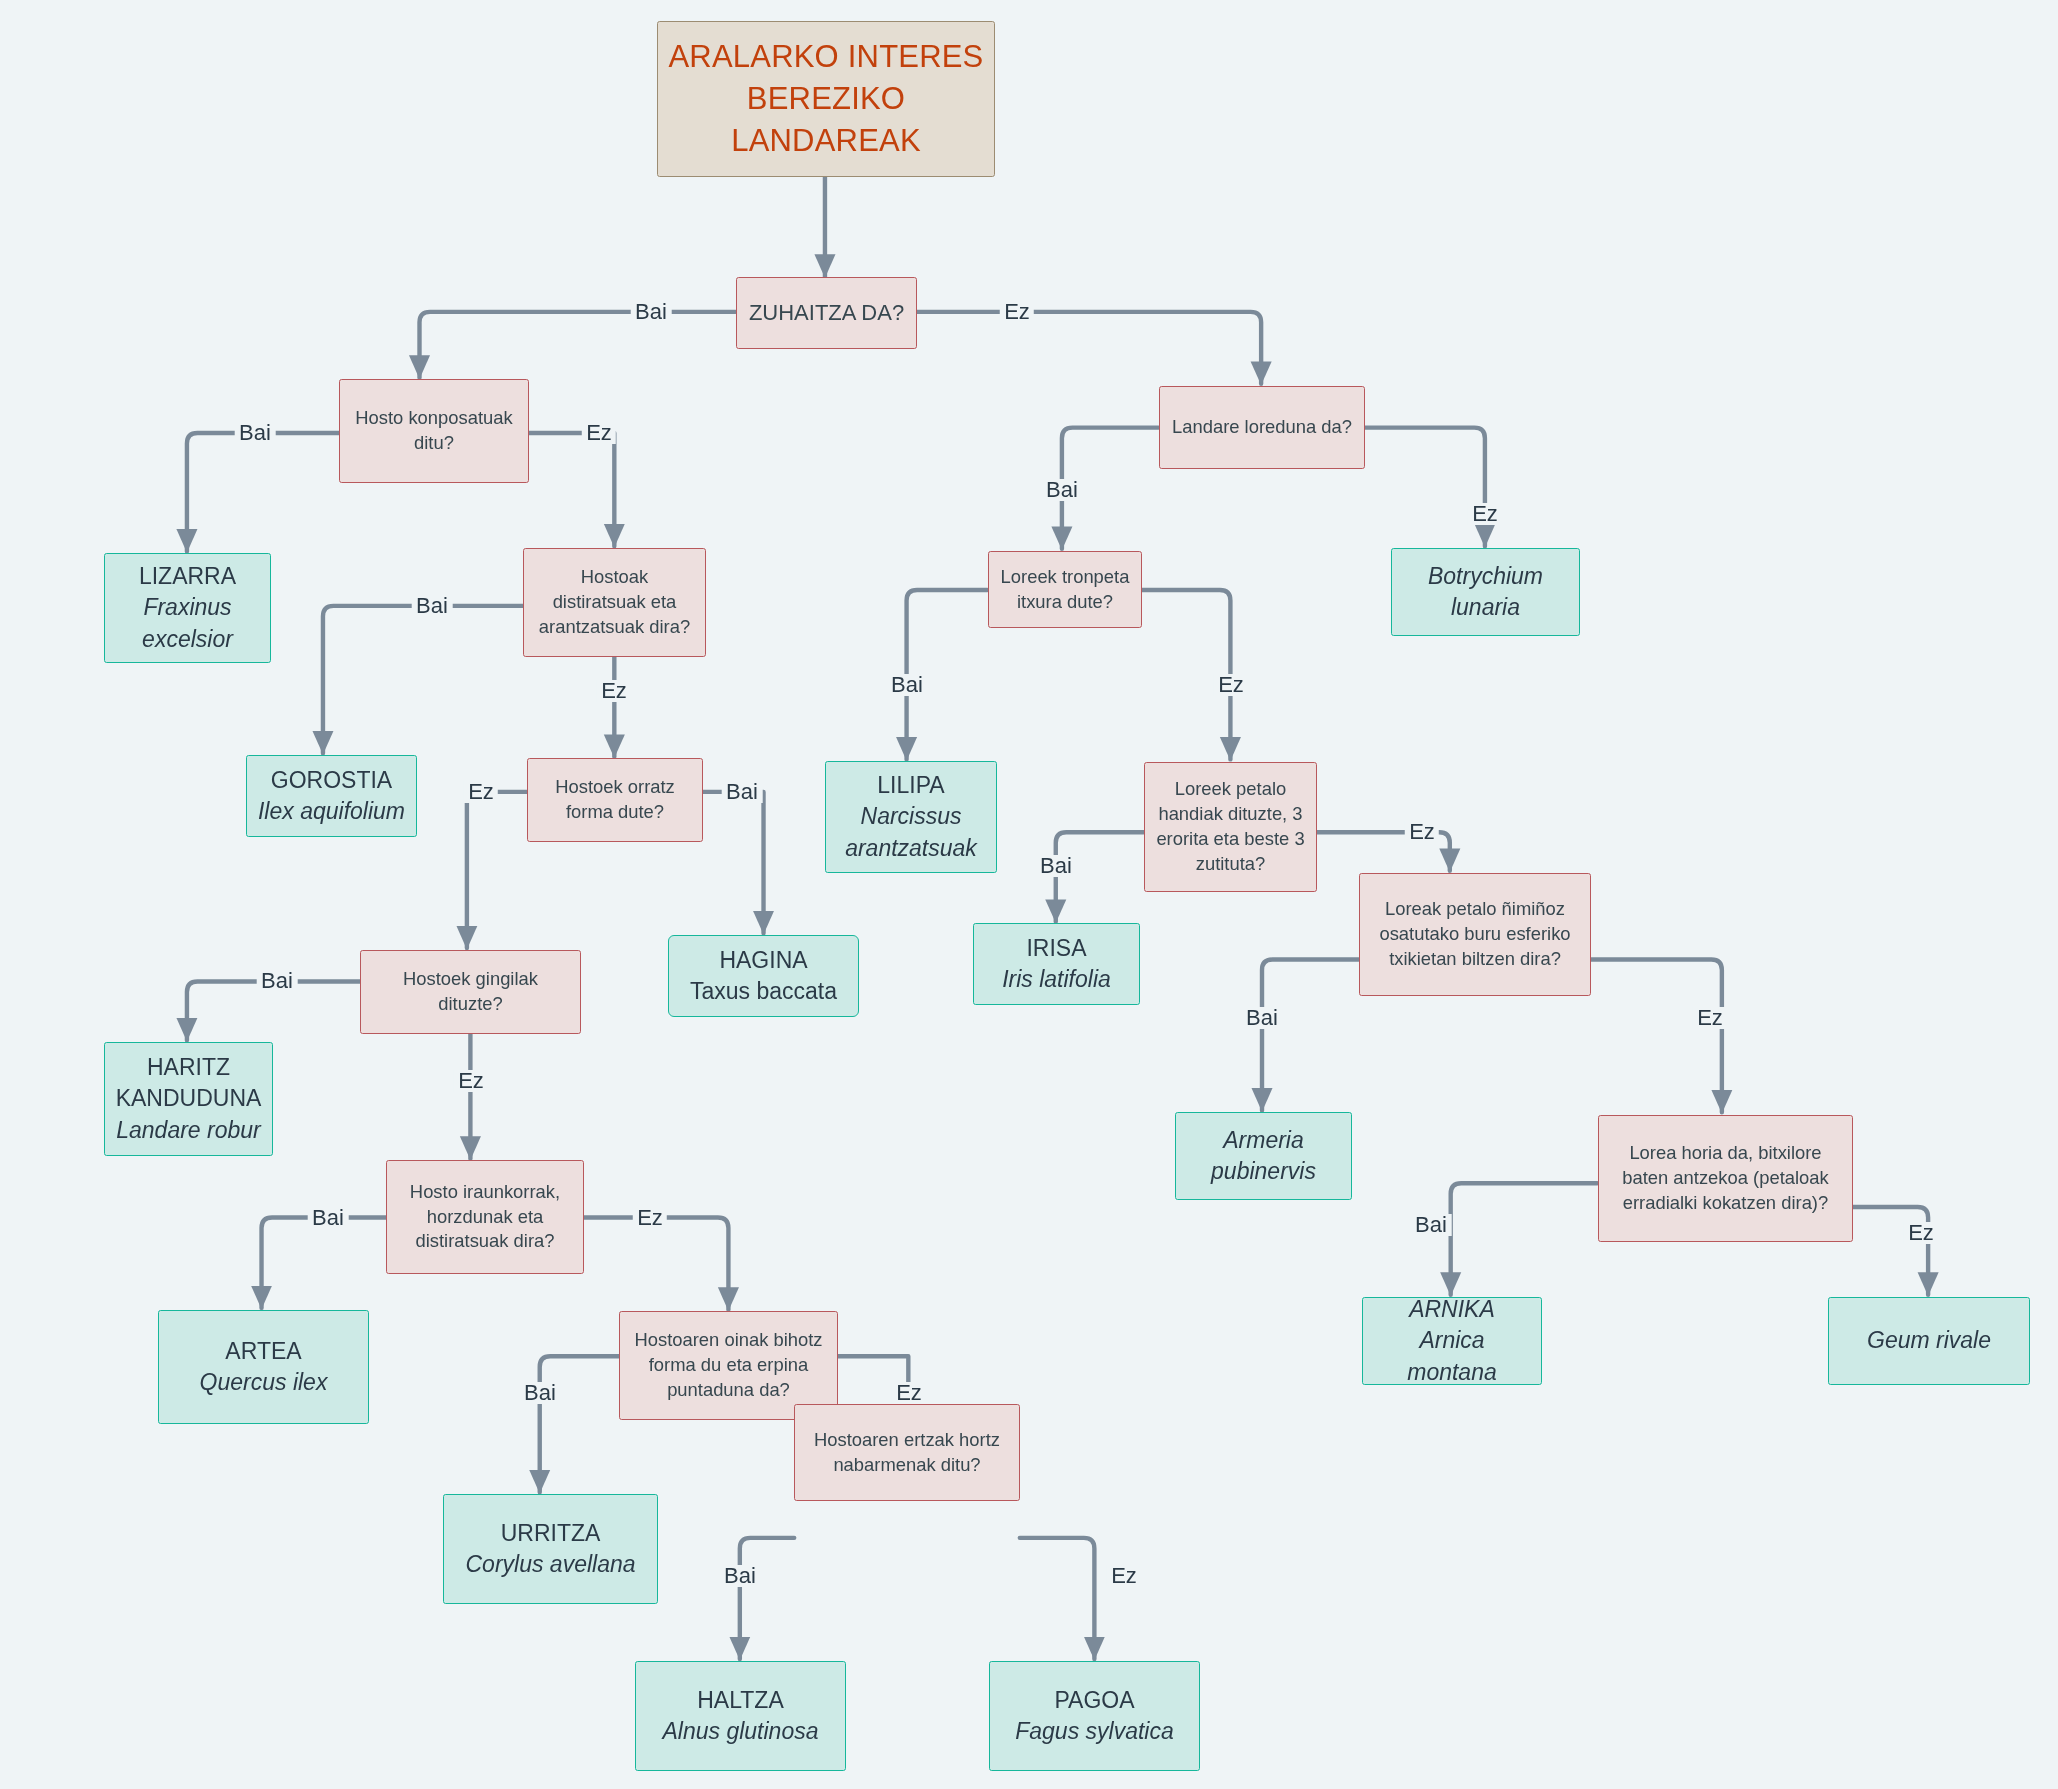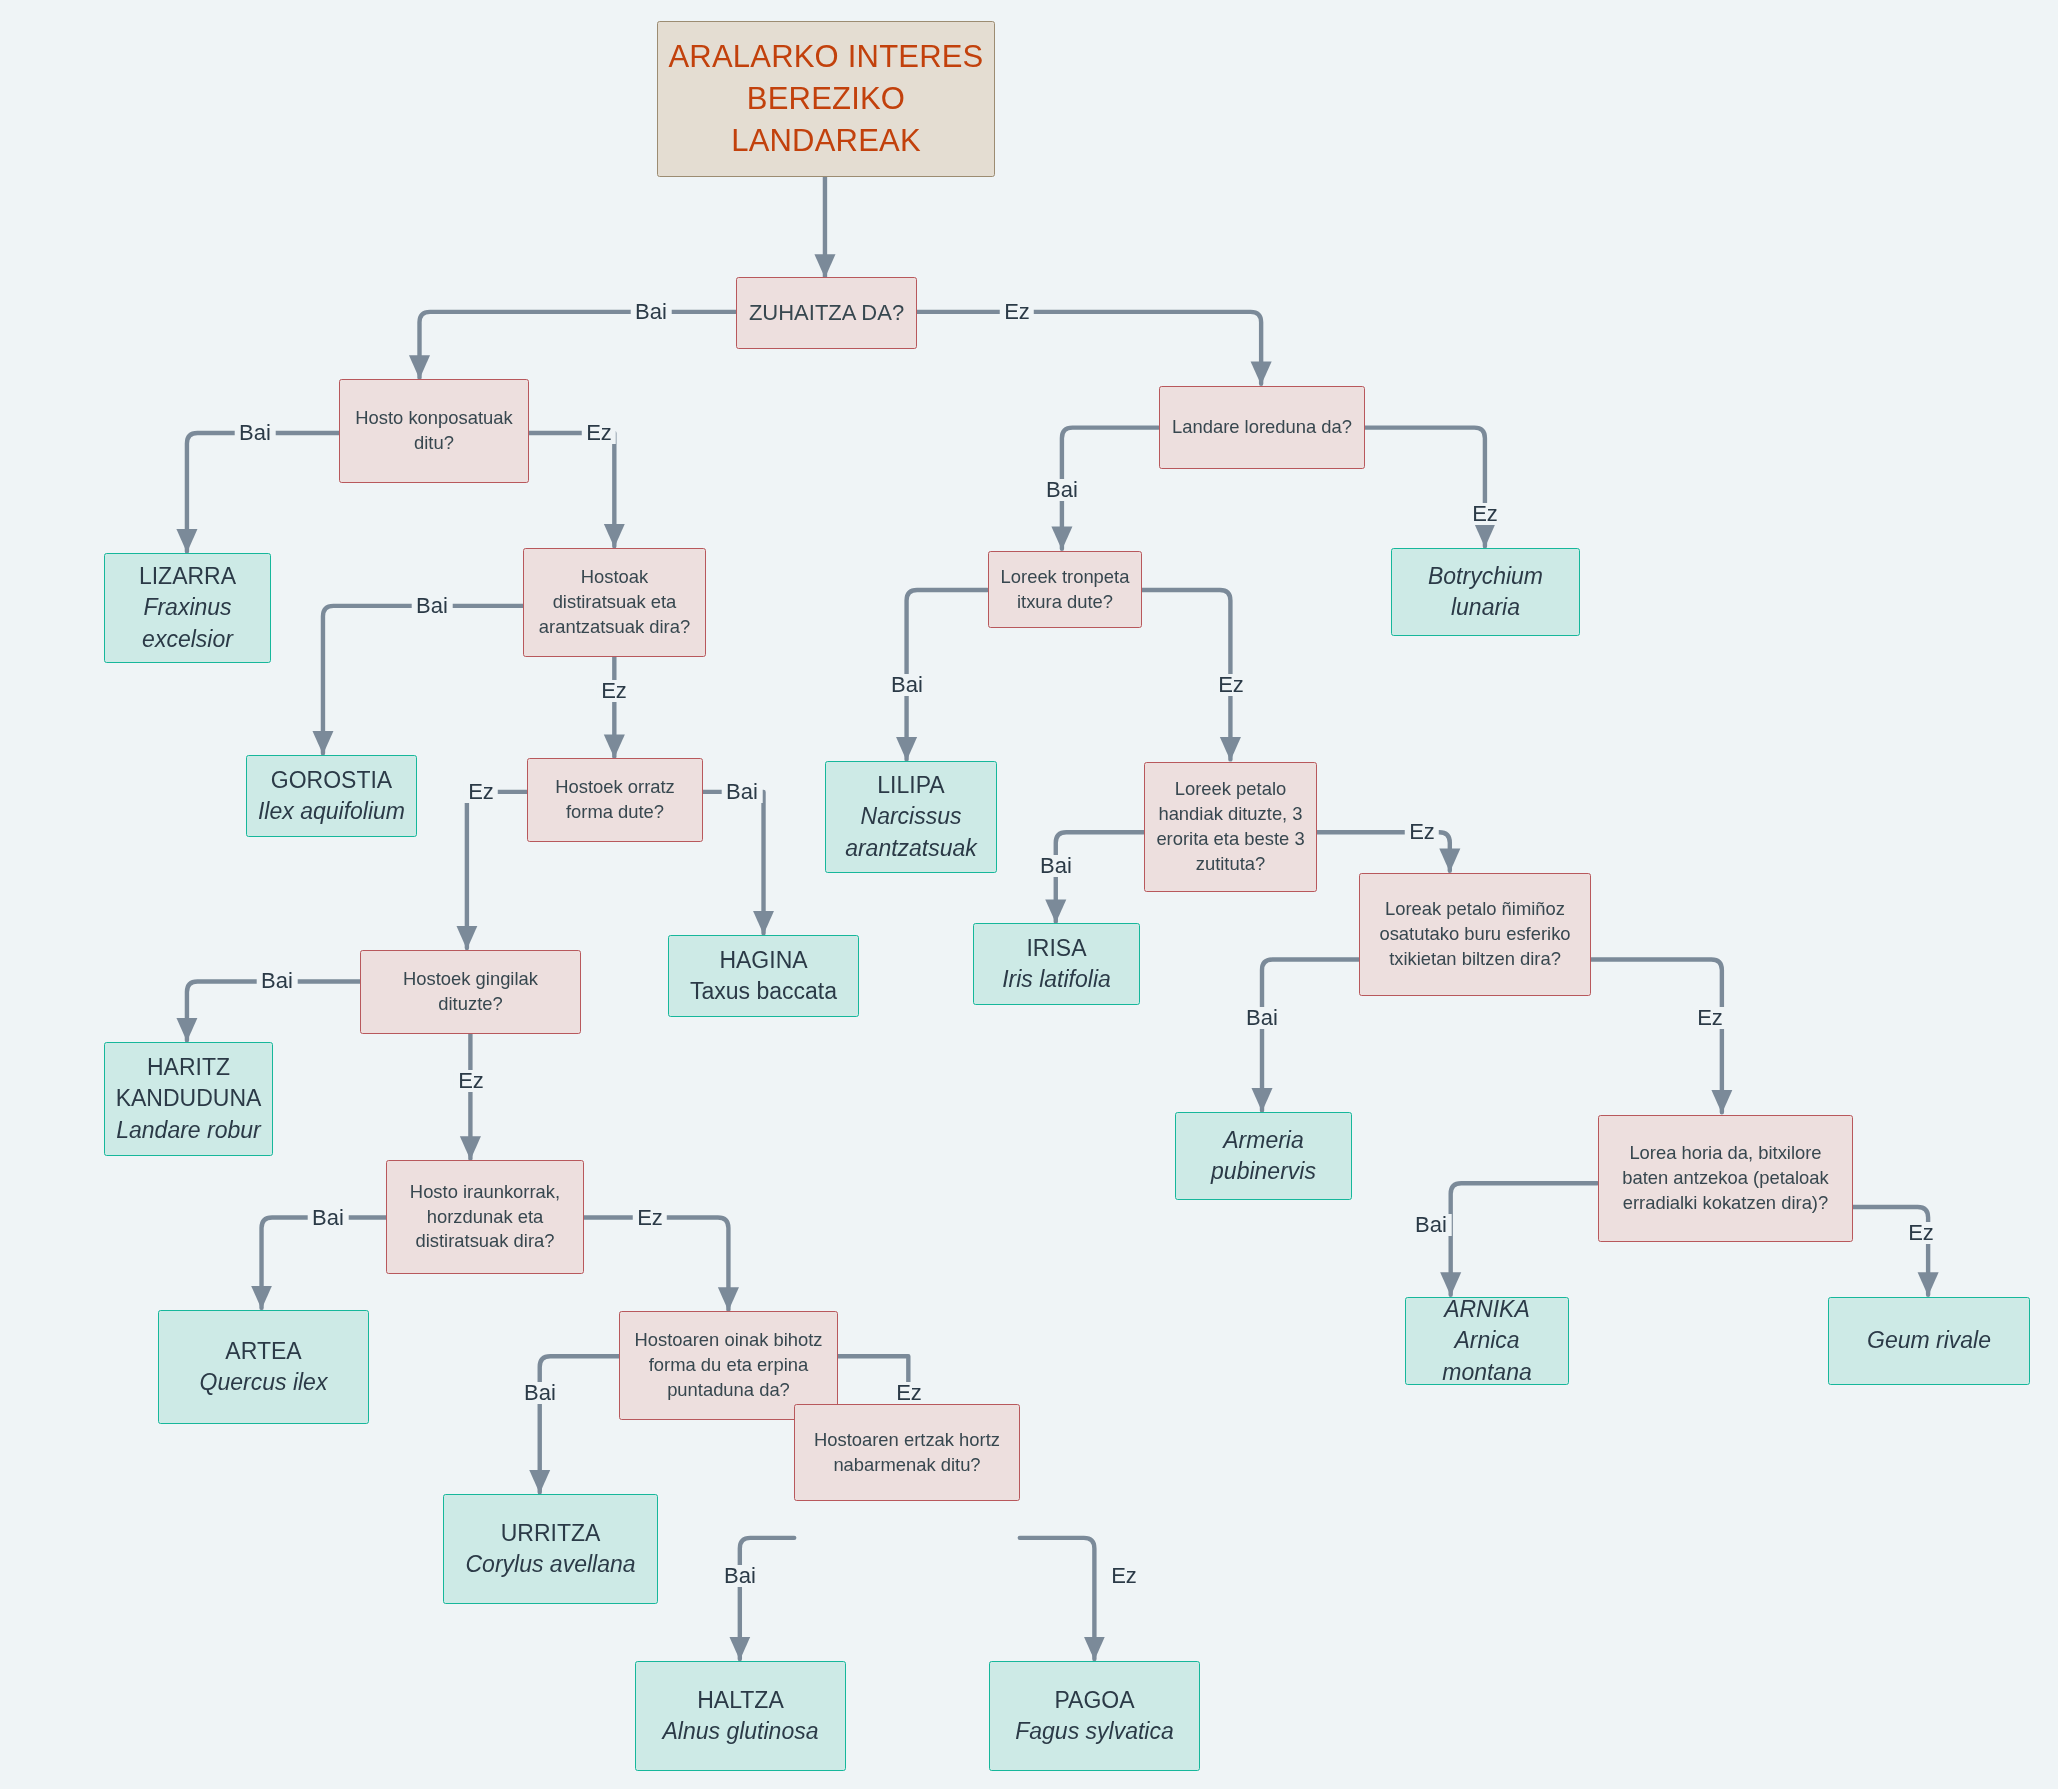--- a/index.html
+++ b/index.html
@@ -197,21 +197,21 @@
   <div class="node terminal" style="left:104px; top:553px; width:167px; height:110px;">
     <span class="com">LIZARRA</span>
     <span class="sci">Fraxinus excelsior</span>
   </div>
 
   <div class="node terminal" style="left:246px; top:755px; width:171px; height:82px;">
     <span class="com">GOROSTIA</span>
     <span class="sci">Ilex aquifolium</span>
   </div>
 
-  <div class="node terminal" style="left:668px; top:935px; width:191px; height:82px;">
+  <div class="node terminal" style="left:668px; top:935px; width:191px; height:82px;border-radius:6px;">
     <span class="com">HAGINA</span>
     <span class="com">Taxus baccata</span>
   </div>
 
   <div class="node terminal" style="left:104px; top:1042px; width:169px; height:114px;">
     <span class="com">HARITZ KANDUDUNA</span>
     <span class="sci">Landare robur</span>
   </div>
 
   <div class="node terminal" style="left:158px; top:1310px; width:211px; height:114px;">
@@ -245,21 +245,21 @@
 
   <div class="node terminal" style="left:973px; top:923px; width:167px; height:82px;">
     <span class="com">IRISA</span>
     <span class="sci">Iris latifolia</span>
   </div>
 
   <div class="node terminal" style="left:1175px; top:1112px; width:177px; height:88px;">
     <span class="sci">Armeria pubinervis</span>
   </div>
 
-  <div class="node terminal" style="left:1405px; top:1297px; width:164px; height:88px;">
+  <div class="node terminal" style="left:1362px; top:1297px; width:180px; height:88px;">
     <span class="sci">ARNIKA</span>
     <span class="sci">Arnica montana</span>
   </div>
 
   <div class="node terminal" style="left:1828px; top:1297px; width:202px; height:88px;">
     <span class="sci">Geum rivale</span>
   </div>
 
   <div class="edge-label" style="left:651px; top:312px;">Bai</div>
   <div class="edge-label" style="left:1017px; top:312px;">Ez</div>

